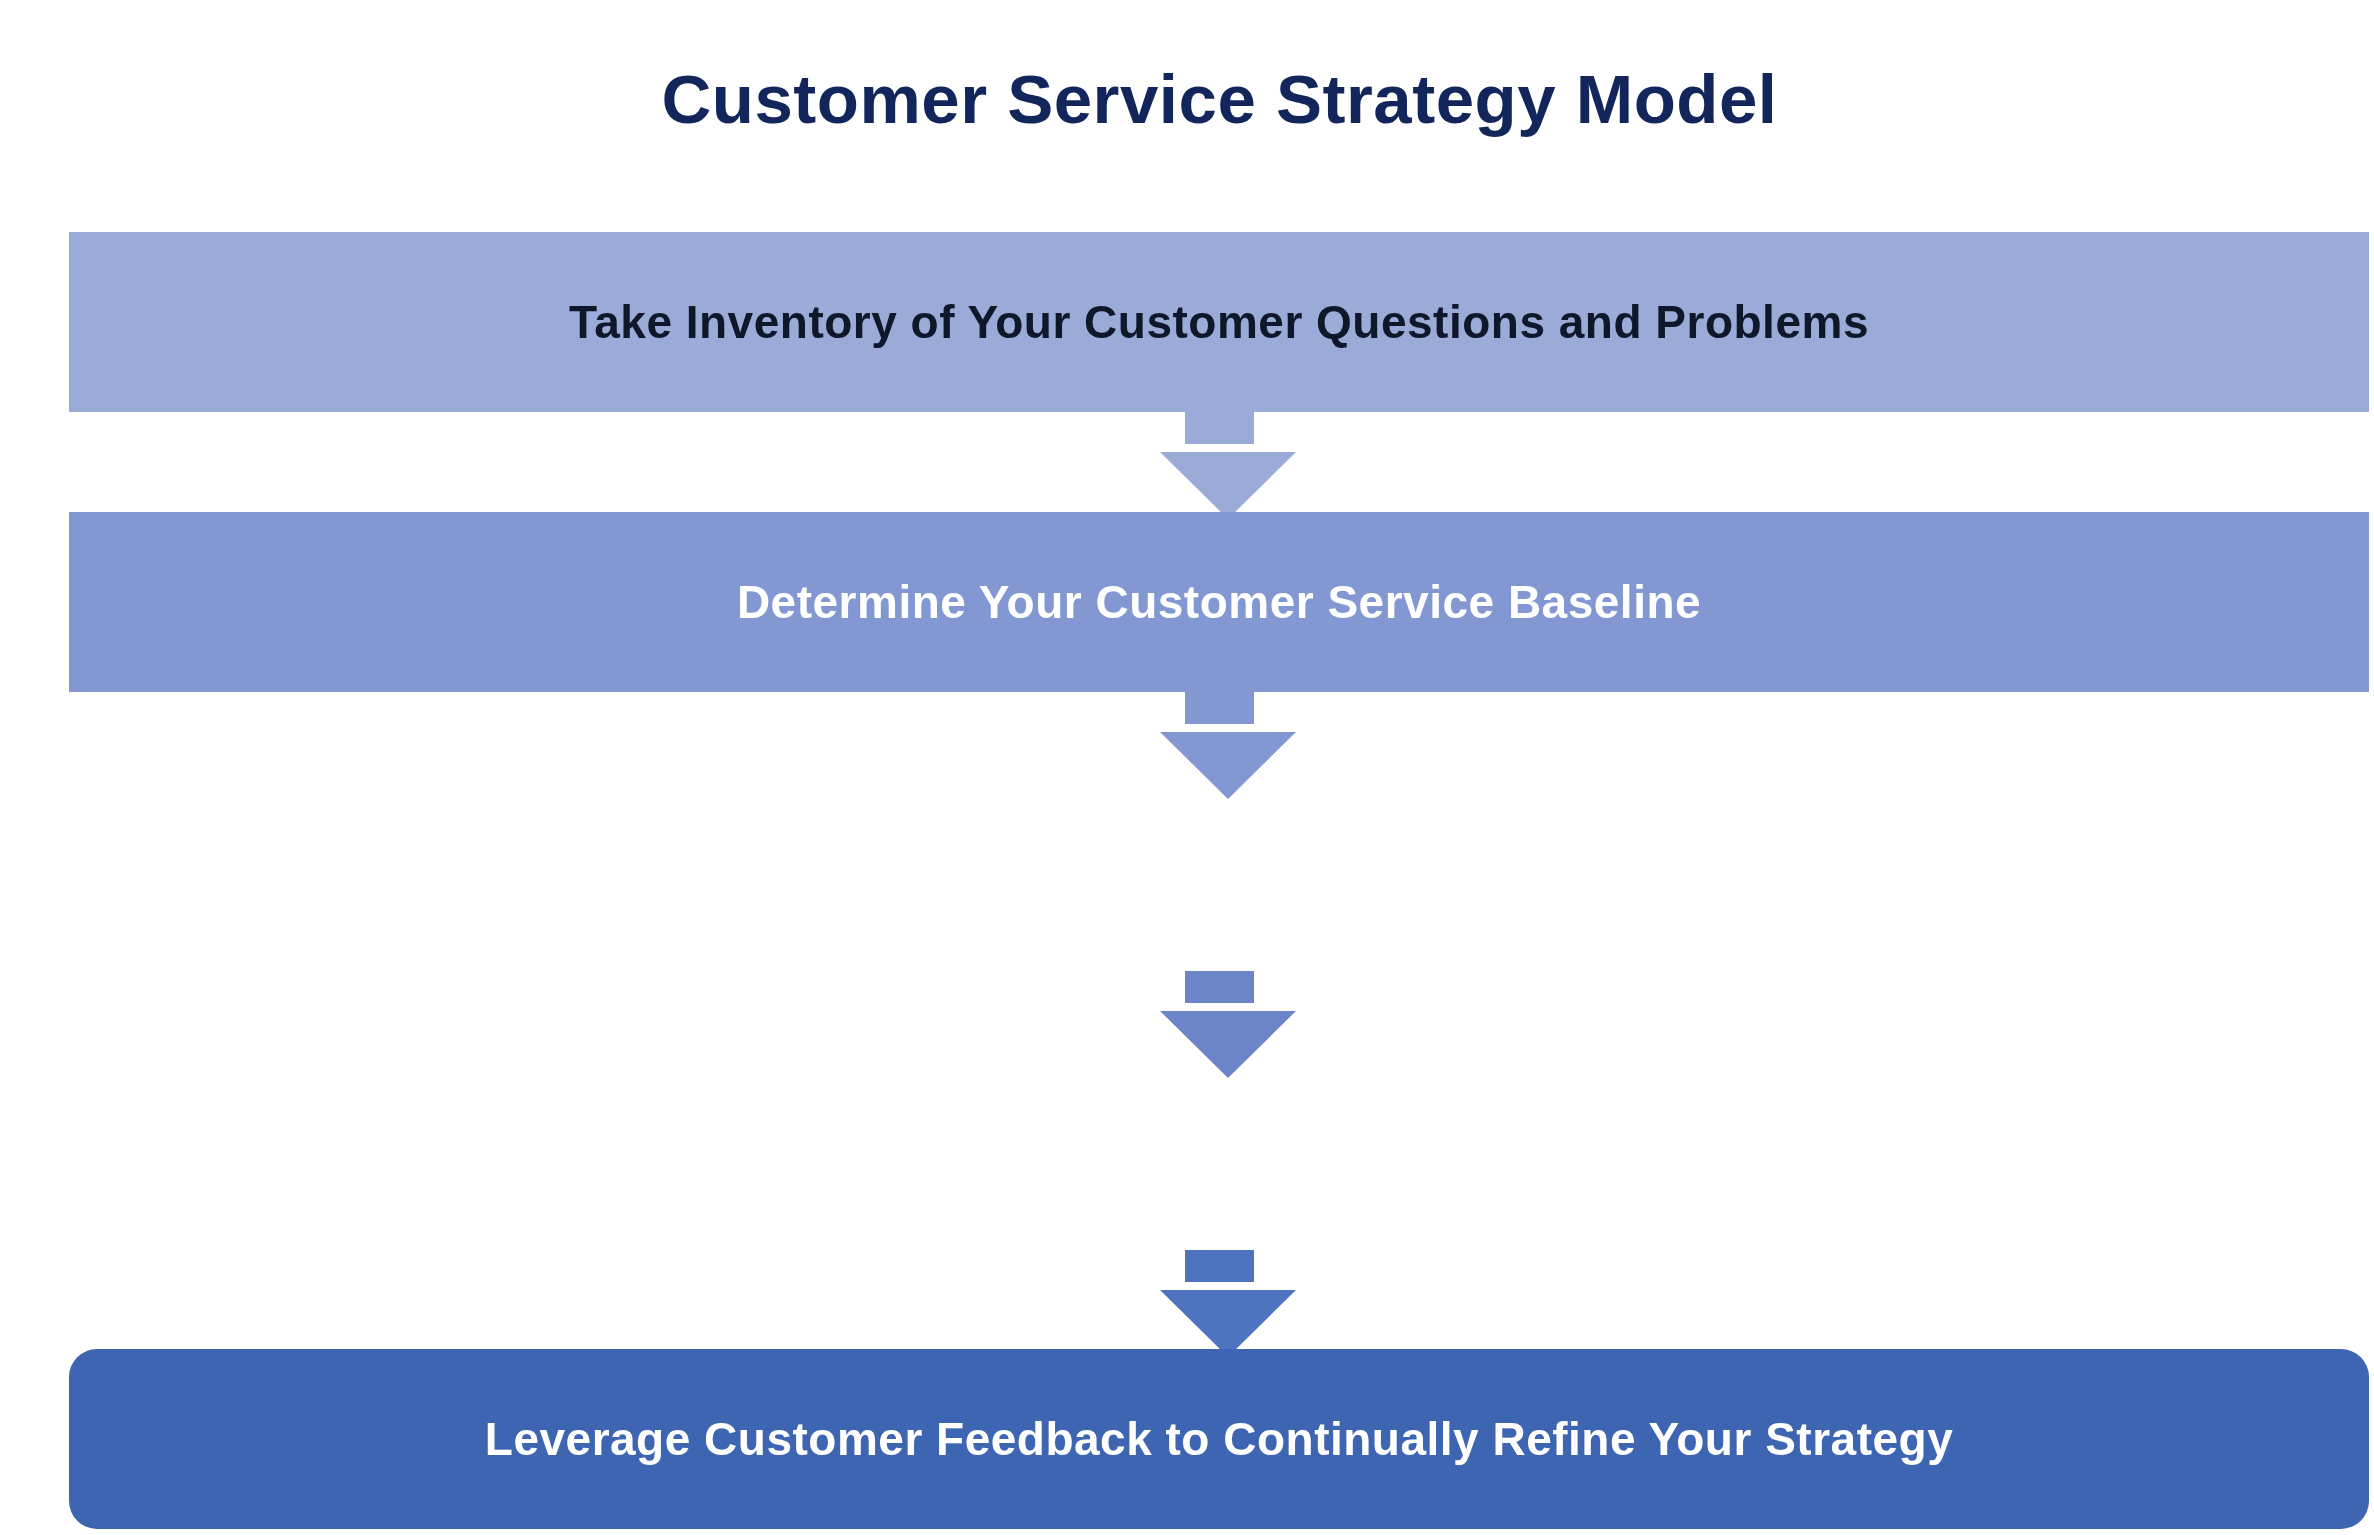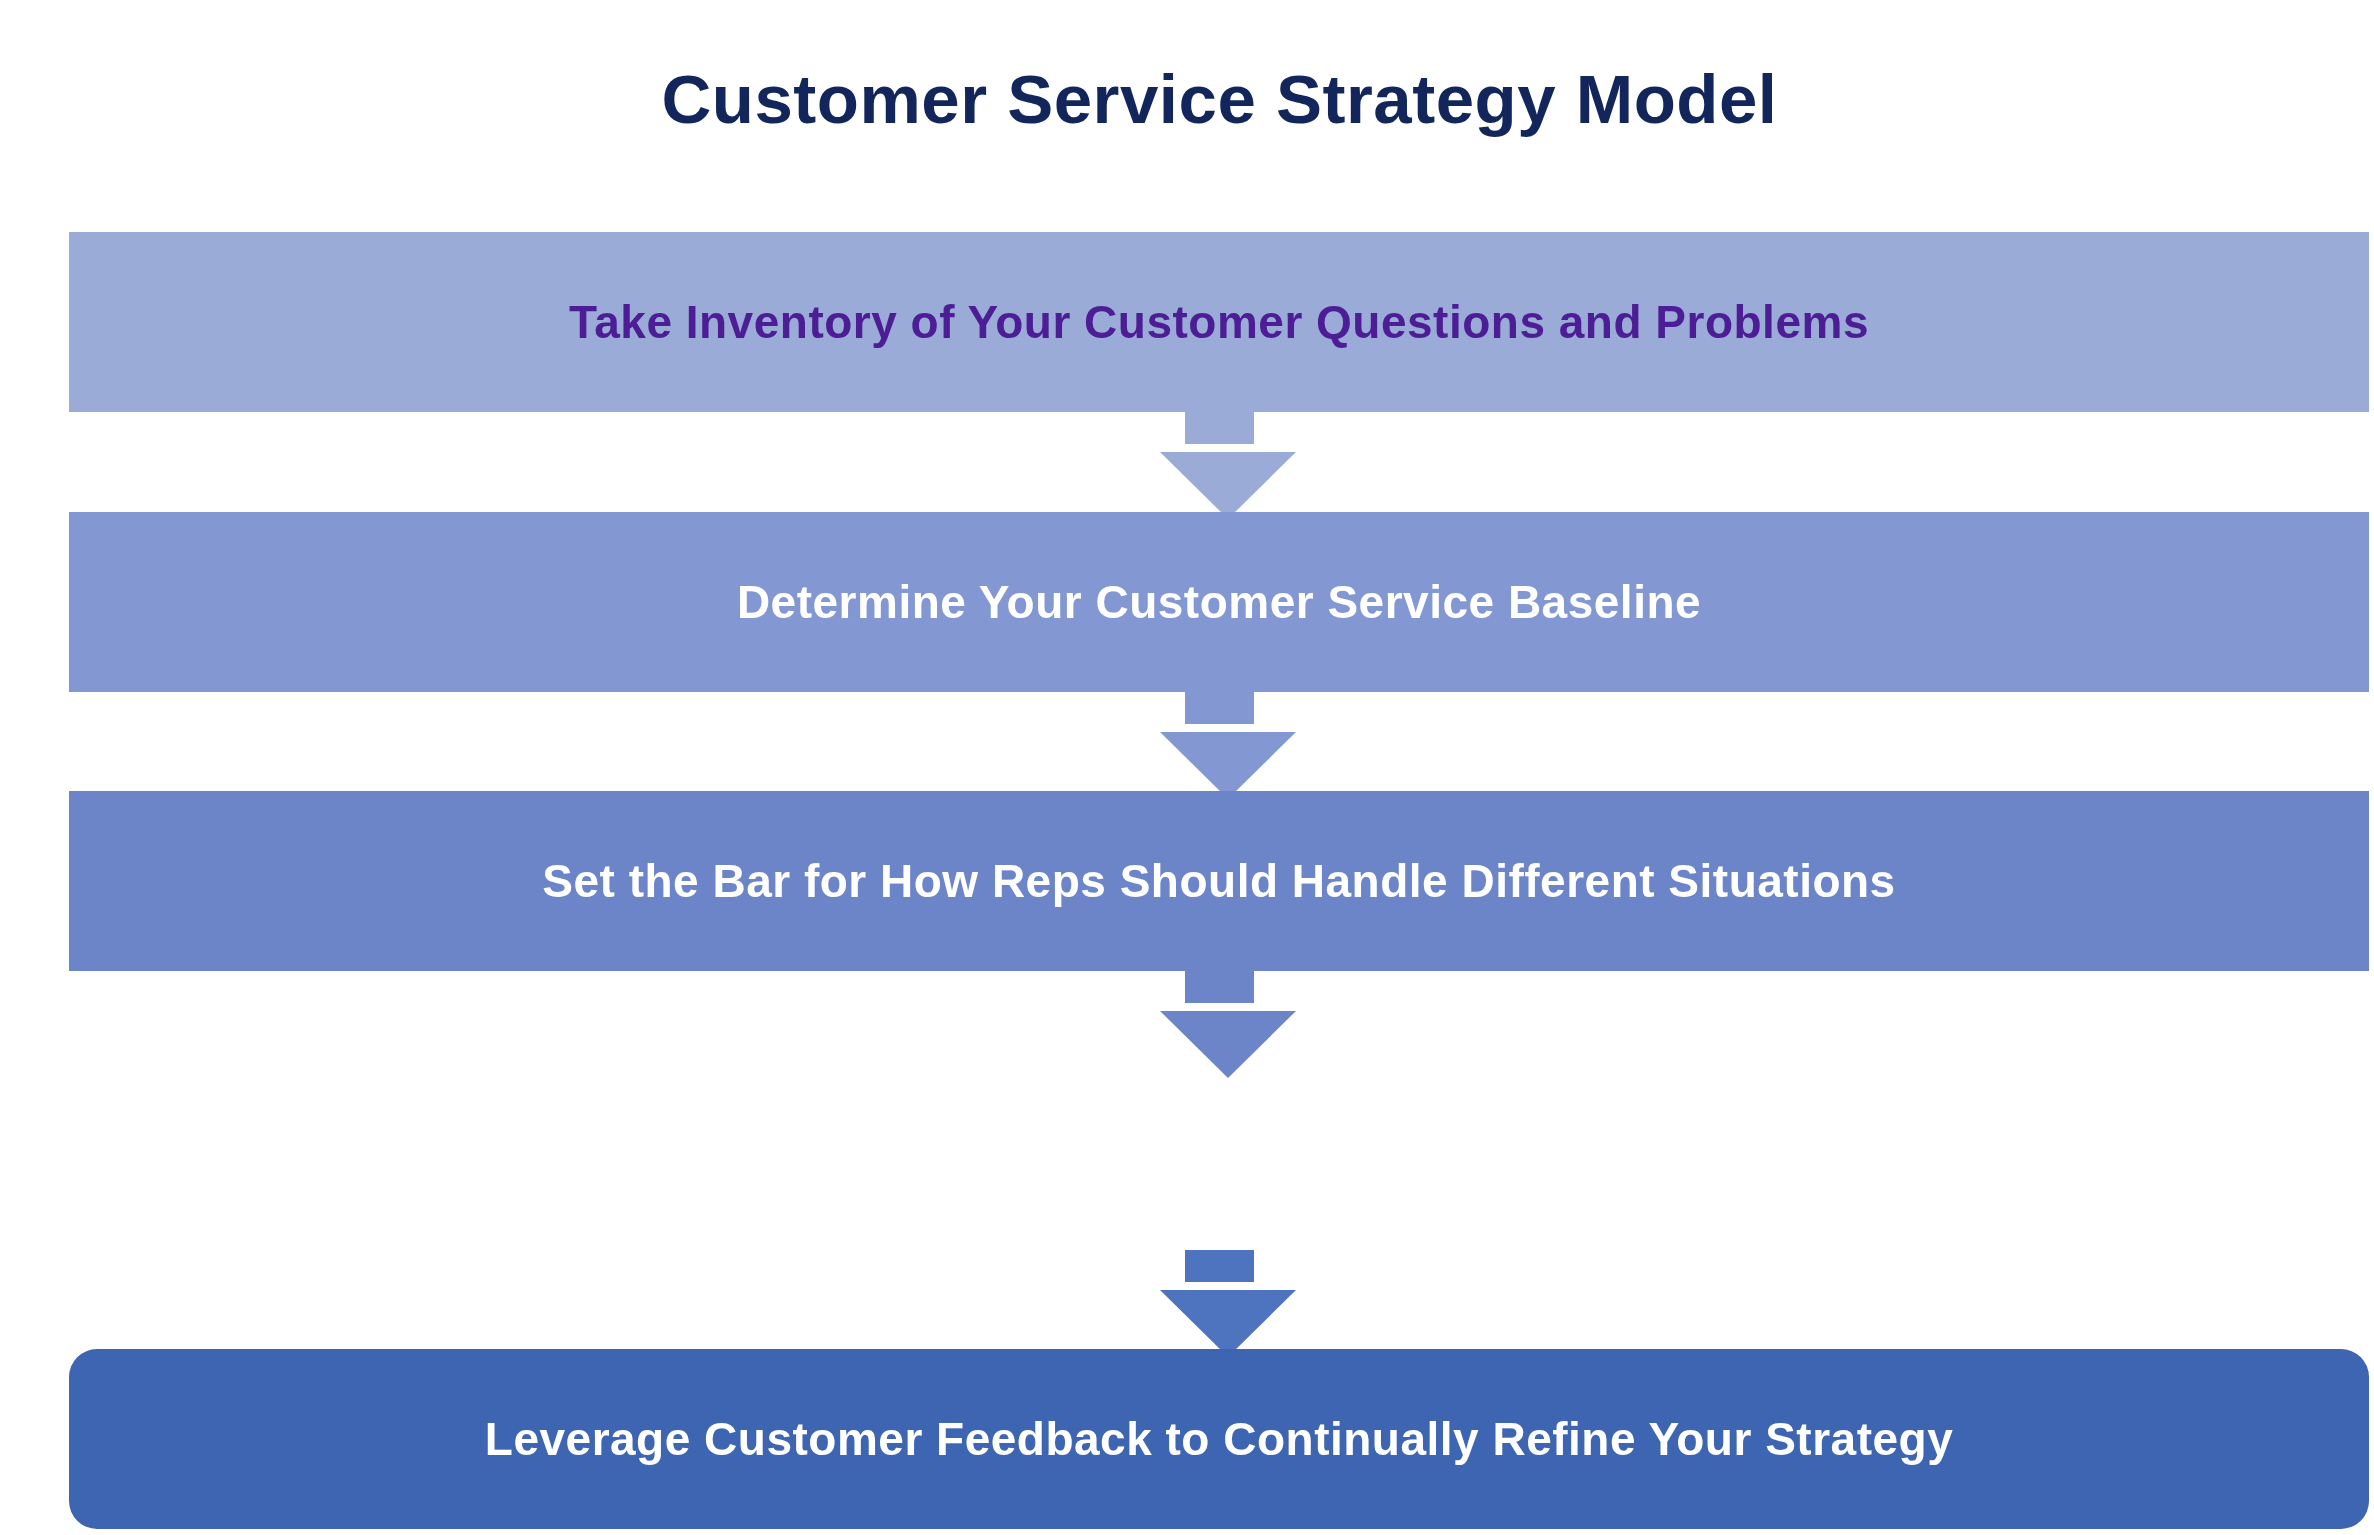--- a/index.html
+++ b/index.html
@@ -77,40 +77,37 @@
   .arrow-3 { top: 1218px; }
 </style>
 </head>
 <body>
 
 <div class="canvas">
 
   <h1 class="title" style="color: rgb(19, 38, 91);">Customer Service Strategy Model</h1>
 
   <div class="step step-0" style="background: rgb(155, 171, 215);">
-    <span class="step-label" style="color: #4c1d95;">Take Inventory of Your Customer Questions and Problems</span>
+    <span class="step-label" style="color: #0f172a;">Take Inventory of Your Customer Questions and Problems</span>
   </div>
 
   <div class="arrow arrow-0">
     <div class="stem" style="background: rgb(155, 171, 215);"></div>
     <div class="head" style="border-top-color: rgb(155, 171, 215);"></div>
   </div>
 
   <div class="step step-1" style="background: rgb(131, 152, 210);">
     <span class="step-label" style="color: rgb(255, 255, 255);">Determine Your Customer Service Baseline</span>
   </div>
 
   <div class="arrow arrow-1">
     <div class="stem" style="background: rgb(131, 152, 210);"></div>
     <div class="head" style="border-top-color: rgb(131, 152, 210);"></div>
   </div>
 
-  <div class="step step-2" style="background: rgb(107, 133, 200);">
-    <span class="step-label" style="color: rgb(255, 255, 255);">Set the Bar for How Reps Should Handle Different Situations</span>
-  </div>
 
   <div class="arrow arrow-2">
     <div class="stem" style="background: rgb(107, 133, 200);"></div>
     <div class="head" style="border-top-color: rgb(107, 133, 200);"></div>
   </div>
 
 
   <div class="arrow arrow-3">
     <div class="stem" style="background: rgb(78, 115, 191);"></div>
     <div class="head" style="border-top-color: rgb(78, 115, 191);"></div>

